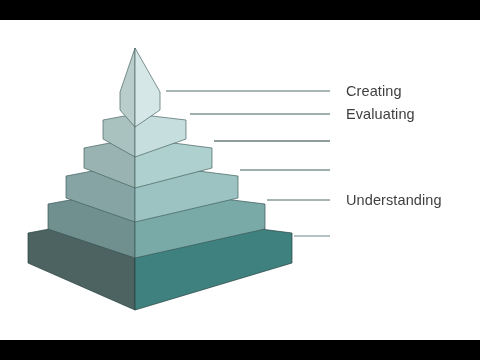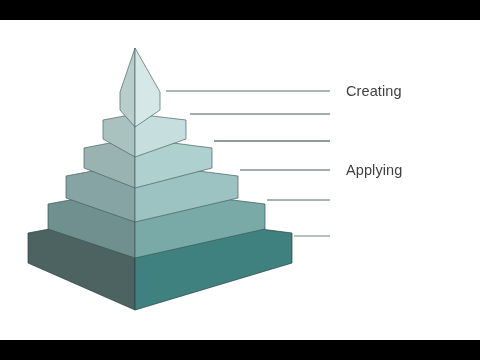--- a/index.html
+++ b/index.html
@@ -107,20 +107,21 @@
       <line x1="166" y1="71" x2="330" y2="71" stroke="#4f6f6d" stroke-width="1"></line>
       <line x1="190" y1="94" x2="330" y2="94" stroke="#7e9492" stroke-width="1.3"></line>
       <line x1="214" y1="121" x2="330" y2="121" stroke="#1d3c3b" stroke-width="1"></line>
       <line x1="240" y1="150" x2="330" y2="150" stroke="#3c5e5c" stroke-width="1"></line>
       <line x1="267" y1="180" x2="330" y2="180" stroke="#4a6a68" stroke-width="1"></line>
       <line x1="294" y1="216" x2="330" y2="216" stroke="#6a8583" stroke-width="1"></line>
     </svg>
 
     <div id="labels">
       <div class="tier-label" style="top:64px">Creating</div>
-      <div class="tier-label" style="top:143px">Applying</div>
+      <div class="tier-label" style="top:87px">Evaluating</div>
+      <div class="tier-label" style="top:173px">Understanding</div>
     </div>
 
   </div>
 
   <div class="letterbox" id="letterbox-bottom"></div>
 
 </div>
 
 </body></html>

